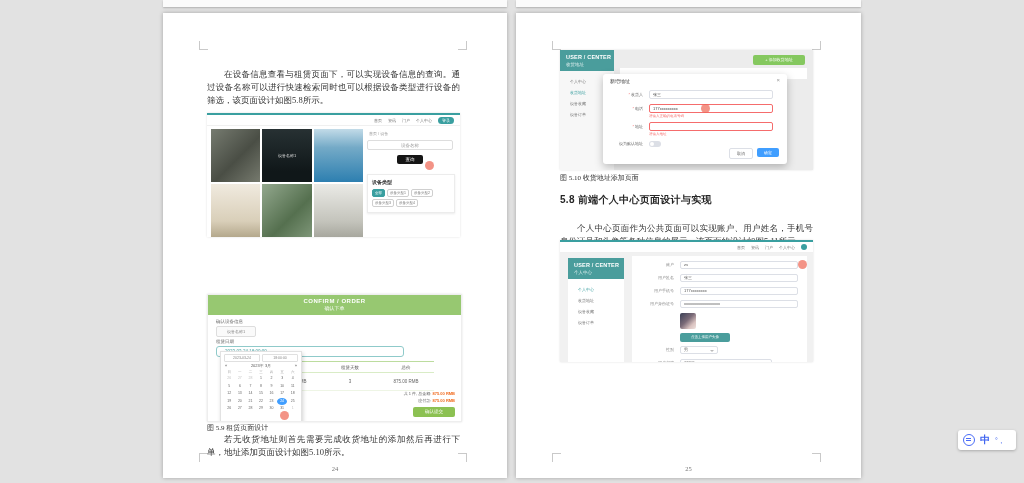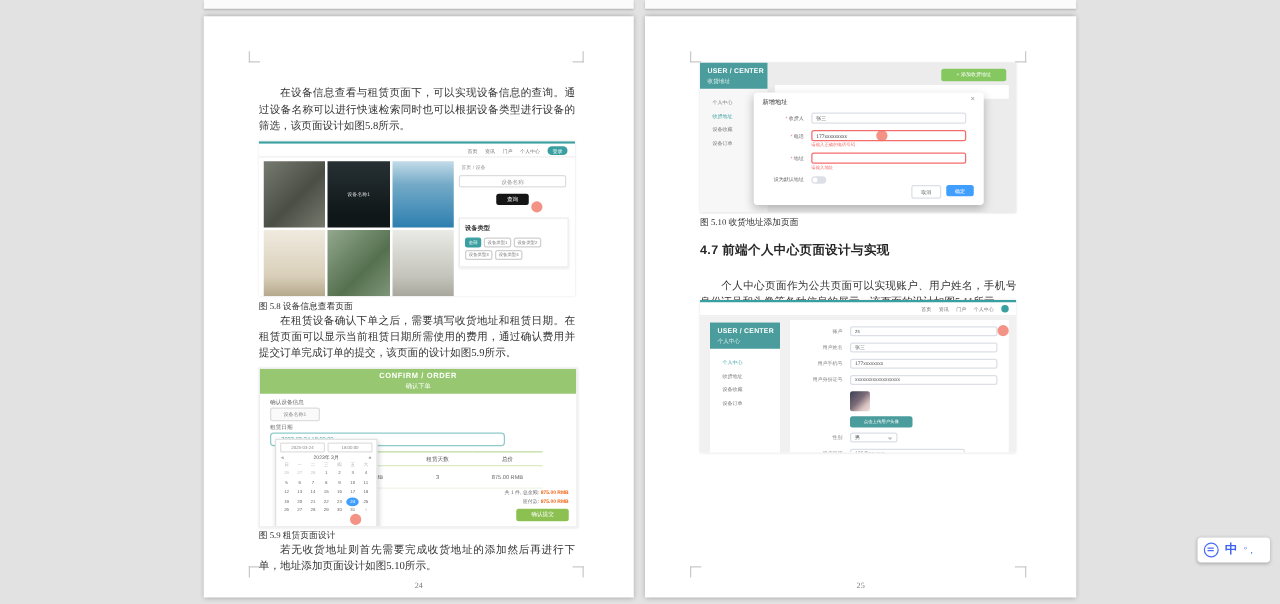--- a/index.html
+++ b/index.html
@@ -160,23 +160,21 @@
             <span>全部</span>
             <span>设备类型1</span>
             <span>设备类型2</span>
             <span>设备类型3</span>
             <span>设备类型4</span>
           </div>
       </div>
     </div>
     <div class="dot" style="left:218px;top:48px;"></div>
   </div>
-  <div class="cap" style="top:227px;">图 5.8 设备信息查看页面</div>
-
-  <div class="body-p" style="top:237px;">在租赁设备确认下单之后，需要填写收货地址和租赁日期。在租赁页面可以显示当前租赁日期所需使用的费用，通过确认费用并提交订单完成订单的提交，该页面的设计如图5.9所示。</div>
+
 
   <div class="fig f59" style="top:281px;height:126px;">
     <div class="f59-head">
       <div class="t1">CONFIRM / ORDER</div>
       <div class="t2">确认下单</div>
     </div>
     <div class="f59-lab" style="top:24px;">确认设备信息</div>
     <div class="f59-chip">设备名称1</div>
     <div class="f59-lab" style="top:44px;">租赁日期</div>
     <div class="f59-date">2023-03-24 18:00:00</div>
@@ -314,21 +312,21 @@
       </div>
       <div class="m-btns">
         <div class="m-cancel">取消</div>
         <div class="m-ok">确定</div>
       </div>
       <div class="dot" style="left:98px;top:30px;"></div>
     </div>
   </div>
   <div class="cap" style="top:160px;">图 5.10 收货地址添加页面</div>
 
-  <div class="h-sec" style="top:180px;">4.7 前端个人中心页面设计与实现</div>
+  <div class="h-sec" style="top:180px;">5.8 前端个人中心页面设计与实现</div>
   <div class="body-p" style="top:209px;">个人中心页面作为公共页面可以实现账户、用户姓名，手机号身份证号和头像等各种信息的展示，该页面的设计如图5.11所示。</div>
 
   <div class="fig f511" style="top:227px;height:122px;">
     <div class="tealbar"></div>
     <div class="mini-nav">
       <span>首页</span>
       <span>资讯</span>
       <span>门户</span>
       <span>个人中心</span>
       <span class="nav-avatar"></span>

